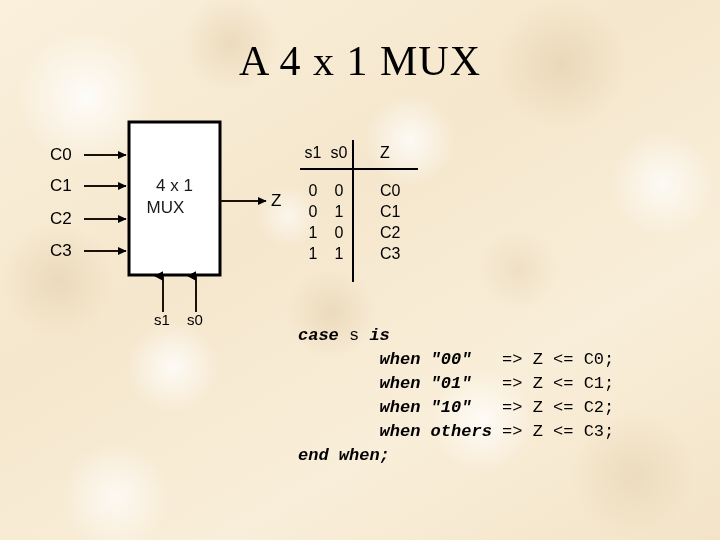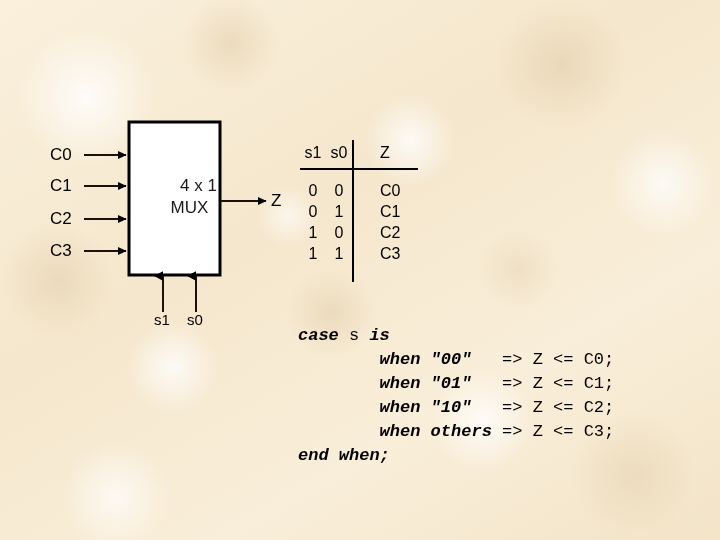--- a/index.html
+++ b/index.html
@@ -71,21 +71,20 @@
   .dlabel.small {
     font-size: 15px;
   }
   .boxtext {
     position: absolute;
     font-family: "Liberation Sans", sans-serif;
     font-size: 17px;
     color: #1a1a1a;
     text-align: center;
     white-space: nowrap;
-    padding-left: 24px;
   }
 
   
   #truthtable {
     position: absolute;
     left: 300px;
     top: 140px;
     font-family: "Liberation Sans", sans-serif;
     font-size: 16px;
     color: #000000;
@@ -145,20 +144,21 @@
     white-space: pre;
   }
   #code .kw { font-weight: bold; font-style: italic; }
   #code .op { font-weight: normal; }
 </style>
 </head>
 <body>
 
 <div id="slide">
 
+  <div id="title">A 4 x 1 MUX</div>
 
   <div id="diagram">
     <svg width="720" height="540" viewBox="0 0 720 540">
       <defs>
         <marker id="arrowR" markerWidth="9" markerHeight="9" refX="8" refY="4.5" orient="auto" markerUnits="userSpaceOnUse">
           <path d="M0,0.6 L8.6,4.5 L0,8.4 z" fill="#000000"></path>
         </marker>
         <marker id="arrowU" markerWidth="11" markerHeight="11" refX="5.5" refY="10" orient="auto" markerUnits="userSpaceOnUse">
           <path d="M0.8,10 L5.5,1 L10.2,10 z" fill="#000000"></path>
         </marker>

